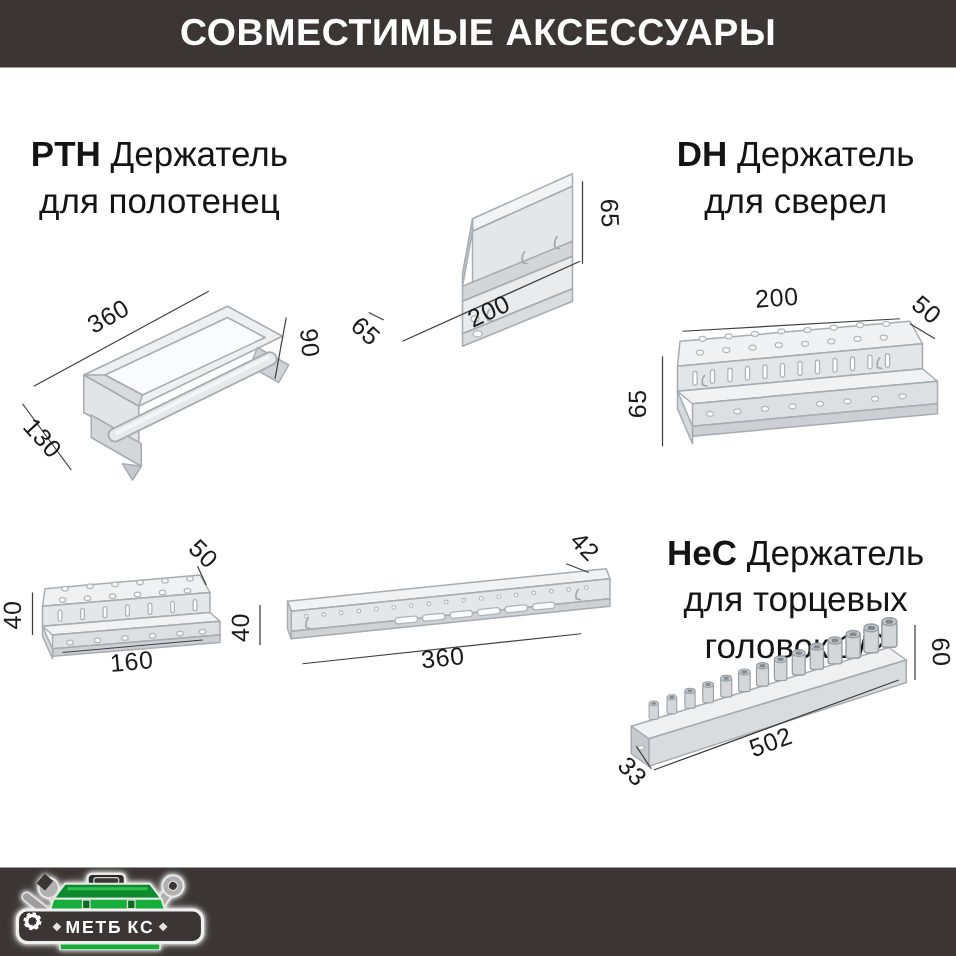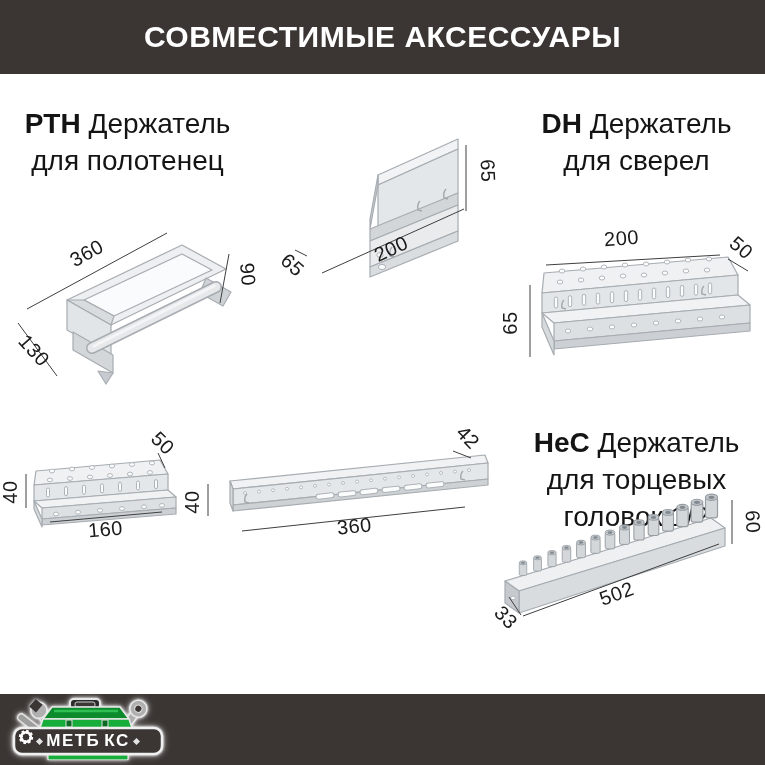--- a/index.html
+++ b/index.html
@@ -1,19 +1,19 @@
 <!DOCTYPE html>
 <html><head>
 <meta charset="utf-8">
 <style>
   html,body{margin:0;padding:0;background:#fff;}
   .page{position:relative;width:765px;height:765px;background:#ffffff;overflow:hidden;
         font-family:"Liberation Sans","DejaVu Sans",sans-serif;color:#141414;}
   
-  .topbar{position:absolute;left:0;top:0;width:765px;height:74px;background:#3b3634;
+  .topbar{position:absolute;left:0;top:0;width:765px;height:54px;background:#3b3634;
           display:flex;align-items:center;justify-content:center;}
   .topbar h1{margin:0;font-size:30px;font-weight:bold;color:#ffffff;letter-spacing:.5px;}
   .bottombar{position:absolute;left:0;top:694px;width:765px;height:71px;background:#3b3634;}
   
   .card{position:absolute;width:255px;overflow:visible;}
   .row1{top:74px;height:341px;padding-top:32px;box-sizing:border-box;}
   .row2{top:415px;height:279px;padding-top:10px;box-sizing:border-box;}
   .c1{left:0;} .c2{left:255px;} .c3{left:509px;}
   .ptitle{text-align:center;font-size:28px;line-height:1.32;}
   .row1 .ptitle{height:96px;} .row2 .ptitle{height:82px;}
@@ -25,21 +25,21 @@
   .metal{stroke:#a6acb1;stroke-width:1.2;stroke-linejoin:round;}
   .dimline{stroke:#3f3f3f;stroke-width:1;fill:none;}
   .dim{font-size:20px;fill:#1a1a1a;letter-spacing:.5px;}
   .hook{fill:none;stroke:#a2a8ad;stroke-width:1.4;}
   
   .logo{position:absolute;left:8px;top:698px;width:160px;height:62px;
         filter:drop-shadow(0 0 1.5px #ffffff) drop-shadow(0 0 3px rgba(255,255,255,.55));}
   .logo svg{position:absolute;left:0;top:0;}
   .plaque-text{position:absolute;left:10px;top:31px;width:140px;height:24px;
         display:flex;align-items:center;justify-content:center;gap:4px;
-        color:#ffffff;font-weight:bold;font-size:17px;letter-spacing:1.5px;}
+        color:#ffffff;font-weight:bold;font-size:14px;letter-spacing:1.5px;}
   .diamond{width:5px;height:5px;background:#e3e3e3;transform:rotate(45deg);flex:0 0 auto;}
   .gear{flex:0 0 auto;}
 </style>
 </head>
 <body>
 
 <div class="page">
 
   <header class="topbar">
     <h1>СОВМЕСТИМЫЕ АКСЕССУАРЫ</h1>

